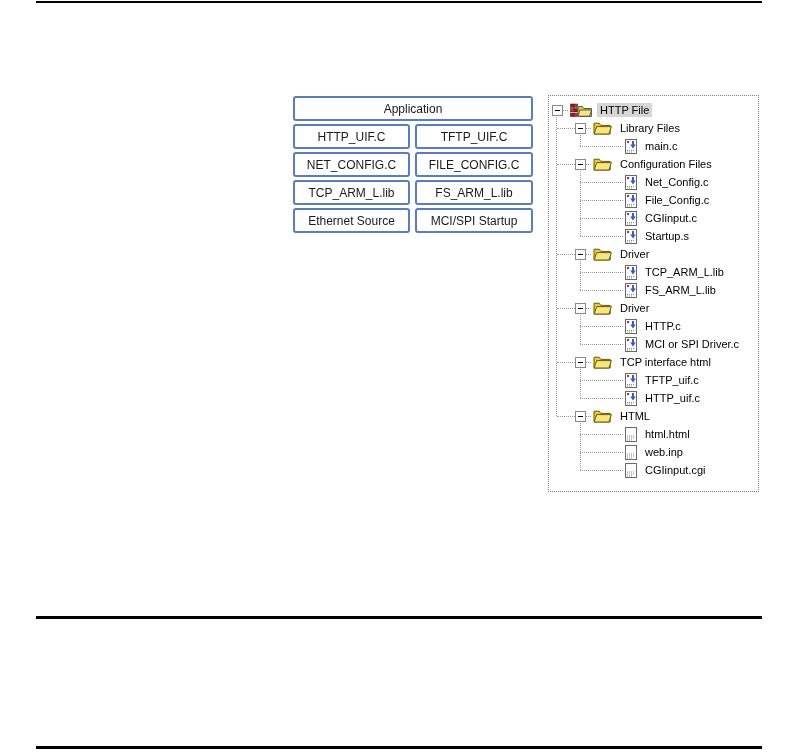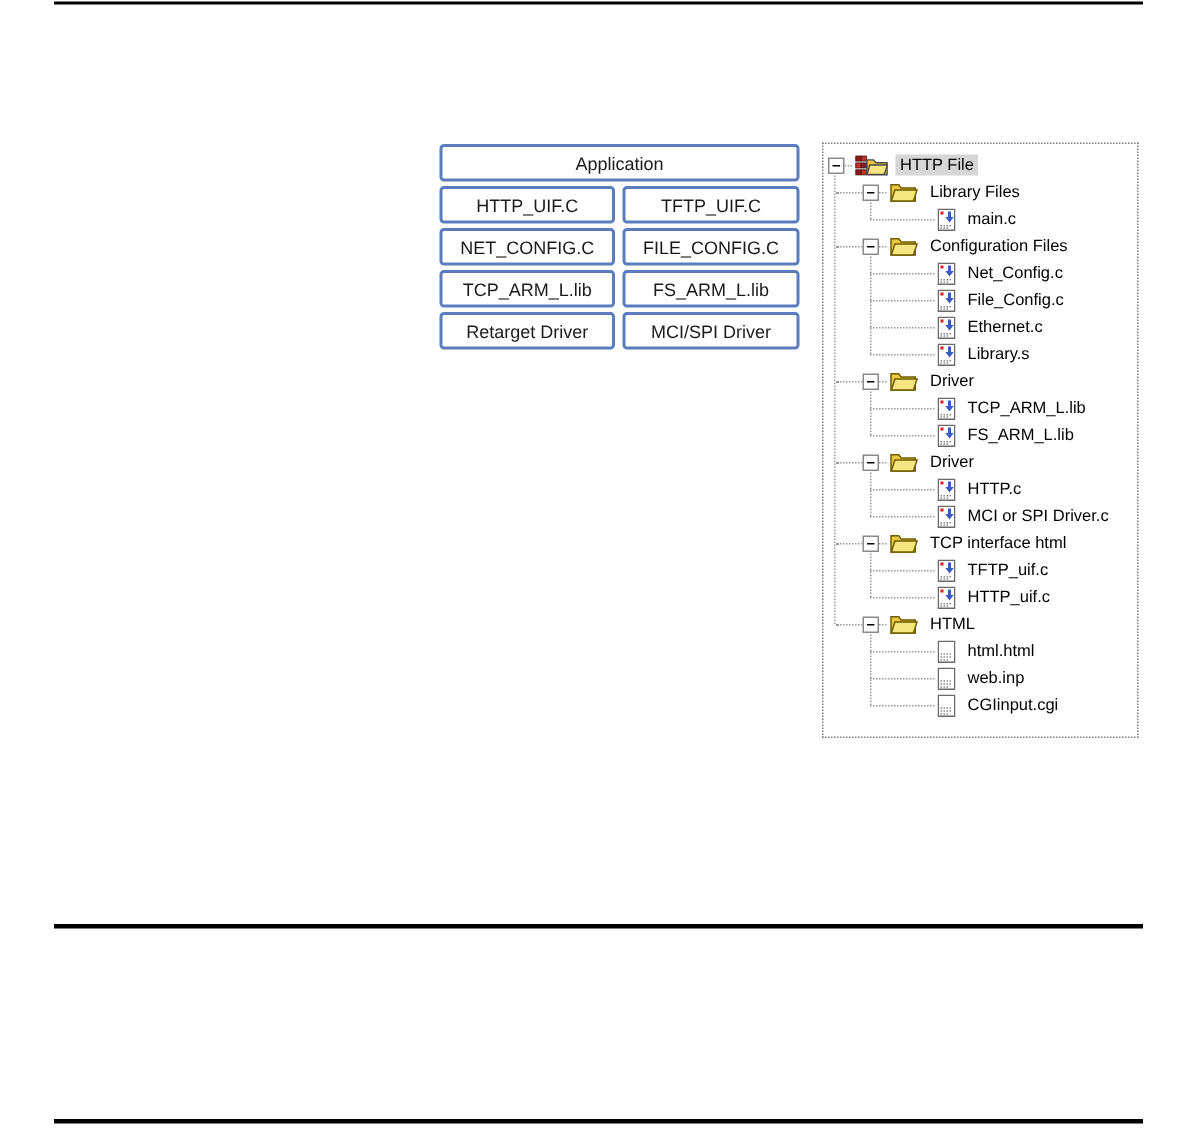--- a/index.html
+++ b/index.html
@@ -95,22 +95,22 @@
 <div class="rule" id="rule-bottom"></div>
 
 <div id="diagram">
   <div class="dbox full">Application</div>
   <div class="dbox">HTTP_UIF.C</div>
   <div class="dbox">TFTP_UIF.C</div>
   <div class="dbox">NET_CONFIG.C</div>
   <div class="dbox">FILE_CONFIG.C</div>
   <div class="dbox">TCP_ARM_L.lib</div>
   <div class="dbox">FS_ARM_L.lib</div>
-  <div class="dbox">Retarget Driver</div>
-  <div class="dbox">MCI/SPI Driver</div>
+  <div class="dbox">Ethernet Source</div>
+  <div class="dbox">MCI/SPI Startup</div>
 </div>
 
 <div id="tree">
   <div class="vline" id="vl-trunk"></div>
   <div class="vline" id="vl-sf"></div>
   <div class="vline" id="vl-cf"></div>
   <div class="vline" id="vl-lib"></div>
   <div class="vline" id="vl-drv"></div>
   <div class="vline" id="vl-tcp"></div>
   <div class="vline" id="vl-html"></div>
@@ -166,29 +166,29 @@
         <use href="#i-filec"></use>
       </svg>
     <span class="tlabel">File_Config.c</span>
   </div>
 
   <div class="trow">
     <span class="stub s-lvl2"></span>
     <svg class="icn" width="12" height="15">
         <use href="#i-filec"></use>
       </svg>
-    <span class="tlabel">Ethernet.c</span>
-  </div>
-
-  <div class="trow">
-    <span class="stub s-lvl2"></span>
-    <svg class="icn" width="12" height="15">
-        <use href="#i-filec"></use>
-      </svg>
-    <span class="tlabel">Library.s</span>
+    <span class="tlabel">CGIinput.c</span>
+  </div>
+
+  <div class="trow">
+    <span class="stub s-lvl2"></span>
+    <svg class="icn" width="12" height="15">
+        <use href="#i-filec"></use>
+      </svg>
+    <span class="tlabel">Startup.s</span>
   </div>
 
   <div class="trow">
     <span class="stub s-lvl1"></span>
     <span class="expander"></span>
     <span class="stub s-mid"></span>
     <svg class="icn" width="19" height="14">
         <use href="#i-folder"></use>
       </svg>
     <span class="tlabel">Driver</span>

